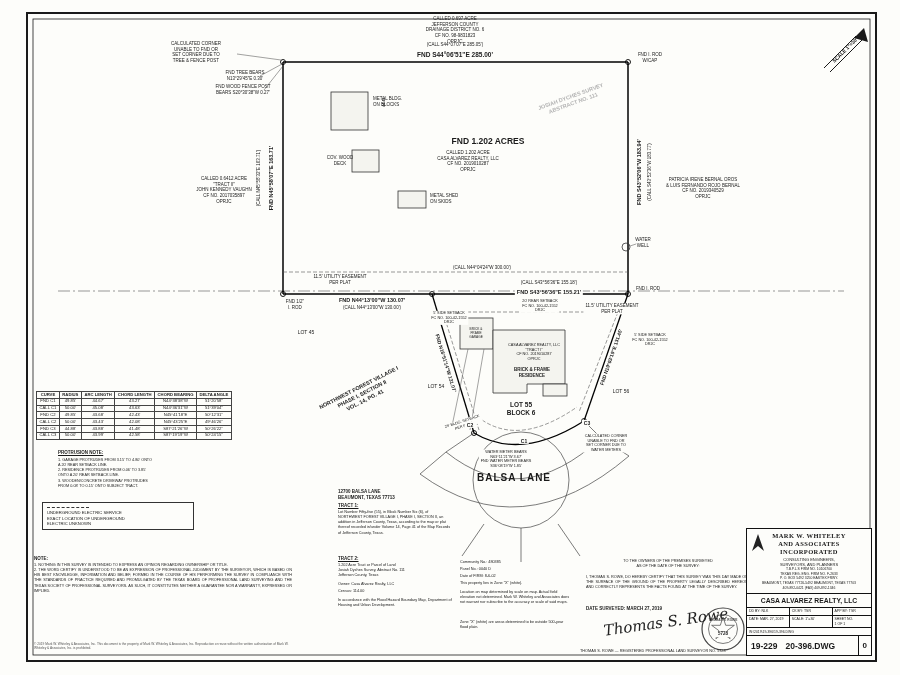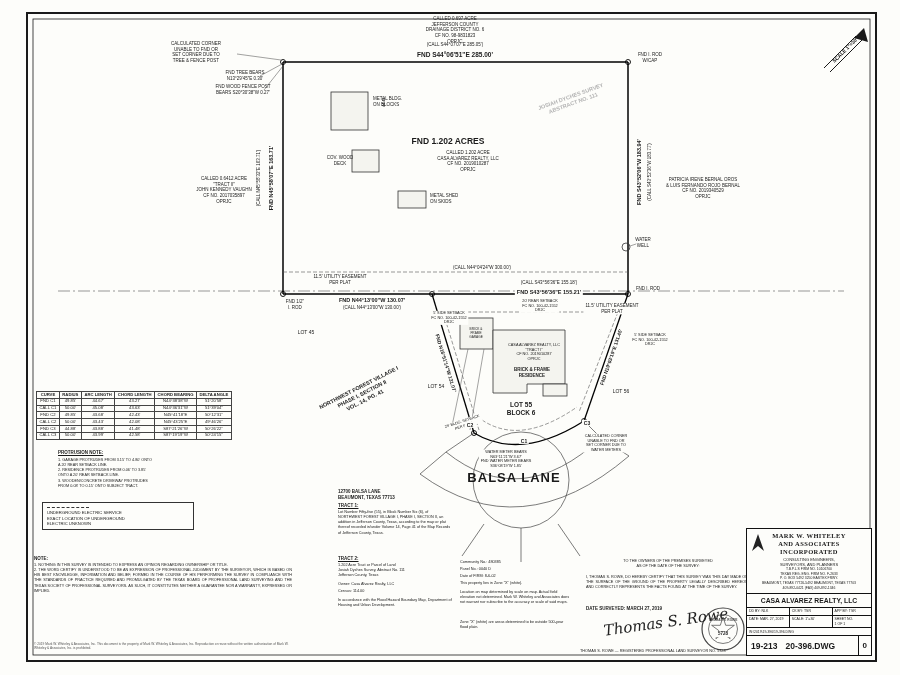--- a/index.html
+++ b/index.html
@@ -6,21 +6,21 @@
 html,body{width:900px;height:675px}
 body{position:relative;background:#fff;font-family:"Liberation Sans",sans-serif;color:#1a1a1a;overflow:hidden}
 #sheet{position:absolute;inset:0;background:#fdfdfa}
 svg.plan{position:absolute;left:0;top:0}
 .lbl{position:absolute;transform:translate(-50%,-50%);text-align:center;white-space:pre-line;line-height:1.25}
 .lbl-tl{position:absolute;white-space:pre-line;line-height:1.35}
 .b{font-weight:700}.u{text-decoration:underline}.just{text-align:justify}.ctr{text-align:center}
 .bg{background:#fdfdfa;padding:0 2px}
 .gray{color:#b3b3b3}
 .s3{font-size:3.2px}.s35{font-size:3.8px}.s4{font-size:4.5px}.s45{font-size:5px}.s5{font-size:5.5px}
-.s55{font-size:6.5px}.s6{font-size:13px}.s7{font-size:8.5px}
+.s55{font-size:6.5px}.s6{font-size:10px}.s7{font-size:8.5px}
 #curve-table{position:absolute;left:36px;top:391px;border-collapse:collapse;background:#fdfdfa}
 #curve-table th,#curve-table td{border:0.6px solid #444;font-size:4.2px;padding:0.6px 2.5px;text-align:center;line-height:1.1;white-space:nowrap}
 #curve-table th{font-weight:700}
 #legend{position:absolute;left:42px;top:502px;width:152px;border:0.8px solid #333;padding:2px 4px;background:#fdfdfa}
 #legend .dash{border-top:1.2px dashed #333;width:42px;margin:2px 0 2px}
 #legend .txt{font-size:4.2px;line-height:1.35;white-space:pre-line}
 #tblock{position:absolute;left:746px;top:528px;width:126px;height:128px;border:1.2px solid #111;background:#fdfdfa;display:flex;flex-direction:column}
 .tb-top{position:relative;padding:3px 2px 2px;text-align:center;border-bottom:1px solid #111}
 .tb-logo{position:absolute;left:4px;top:5px}
 .tb-name{font-family:"Liberation Serif",serif;font-size:6.5px;font-weight:700;letter-spacing:.4px;line-height:1.2;white-space:pre-line}
@@ -143,21 +143,21 @@
 "TRACT II"
 JOHN KENNEDY VAUGHN
 CF NO. 2017035897
 OPRJC</div>
 <div class="lbl s5 b bg" style="left:639px;top:172px;transform:translate(-50%,-50%) rotate(-90deg)">FND S43°52'06"W 183.94'</div>
 <div class="lbl s4" style="left:650px;top:172px;transform:translate(-50%,-50%) rotate(-90deg)">(CALL S43°52'36"W 183.77')</div>
 <div class="lbl s4" style="left:703px;top:188px">PATRICIA IRENE BERNAL OROS
 &amp; LUIS FERNANDO ROJO BERNAL
 CF NO. 2019340529
 OPRJC</div>
-<div class="lbl s7 b" style="left:448px;top:141px">FND 1.202 ACRES</div>
+<div class="lbl s7 b" style="left:488px;top:141px">FND 1.202 ACRES</div>
 <div class="lbl s4" style="left:468px;top:161px">CALLED 1.202 ACRE
 CASA ALVAREZ REALTY, LLC
 CF NO. 2019010287
 OPRJC</div>
 <div class="lbl s5 b gray" style="left:572px;top:100px;transform:translate(-50%,-50%) rotate(-20deg)">JOSIAH DYCHES SURVEY
 ABSTRACT NO. 111</div>
 <div class="lbl-tl s4" style="left:373px;top:96px">METAL BLDG.
 ON BLOCKS</div>
 <div class="lbl s4" style="left:340px;top:161px">COV. WOOD
 DECK</div>
@@ -352,19 +352,19 @@
     <div>DD BY: NLK</div>
     <div>CK BY: TSR</div>
     <div>APP BY: TSR</div>
     <div>DATE: MAR. 27, 2019</div>
     <div>SCALE: 1"=30'</div>
     <div>SHEET NO.
 1 OF 1</div>
   </div>
   <div class="tb-path">W:\2019\19-396\19-396.DWG</div>
   <div class="tb-file">
-    <span class="f">19-213</span>
+    <span class="f">19-229</span>
     <span class="f">20-396.DWG</span>
     <span class="tb-rev">0</span>
   </div>
 </div>
 
 </div>
 
 </body></html>

